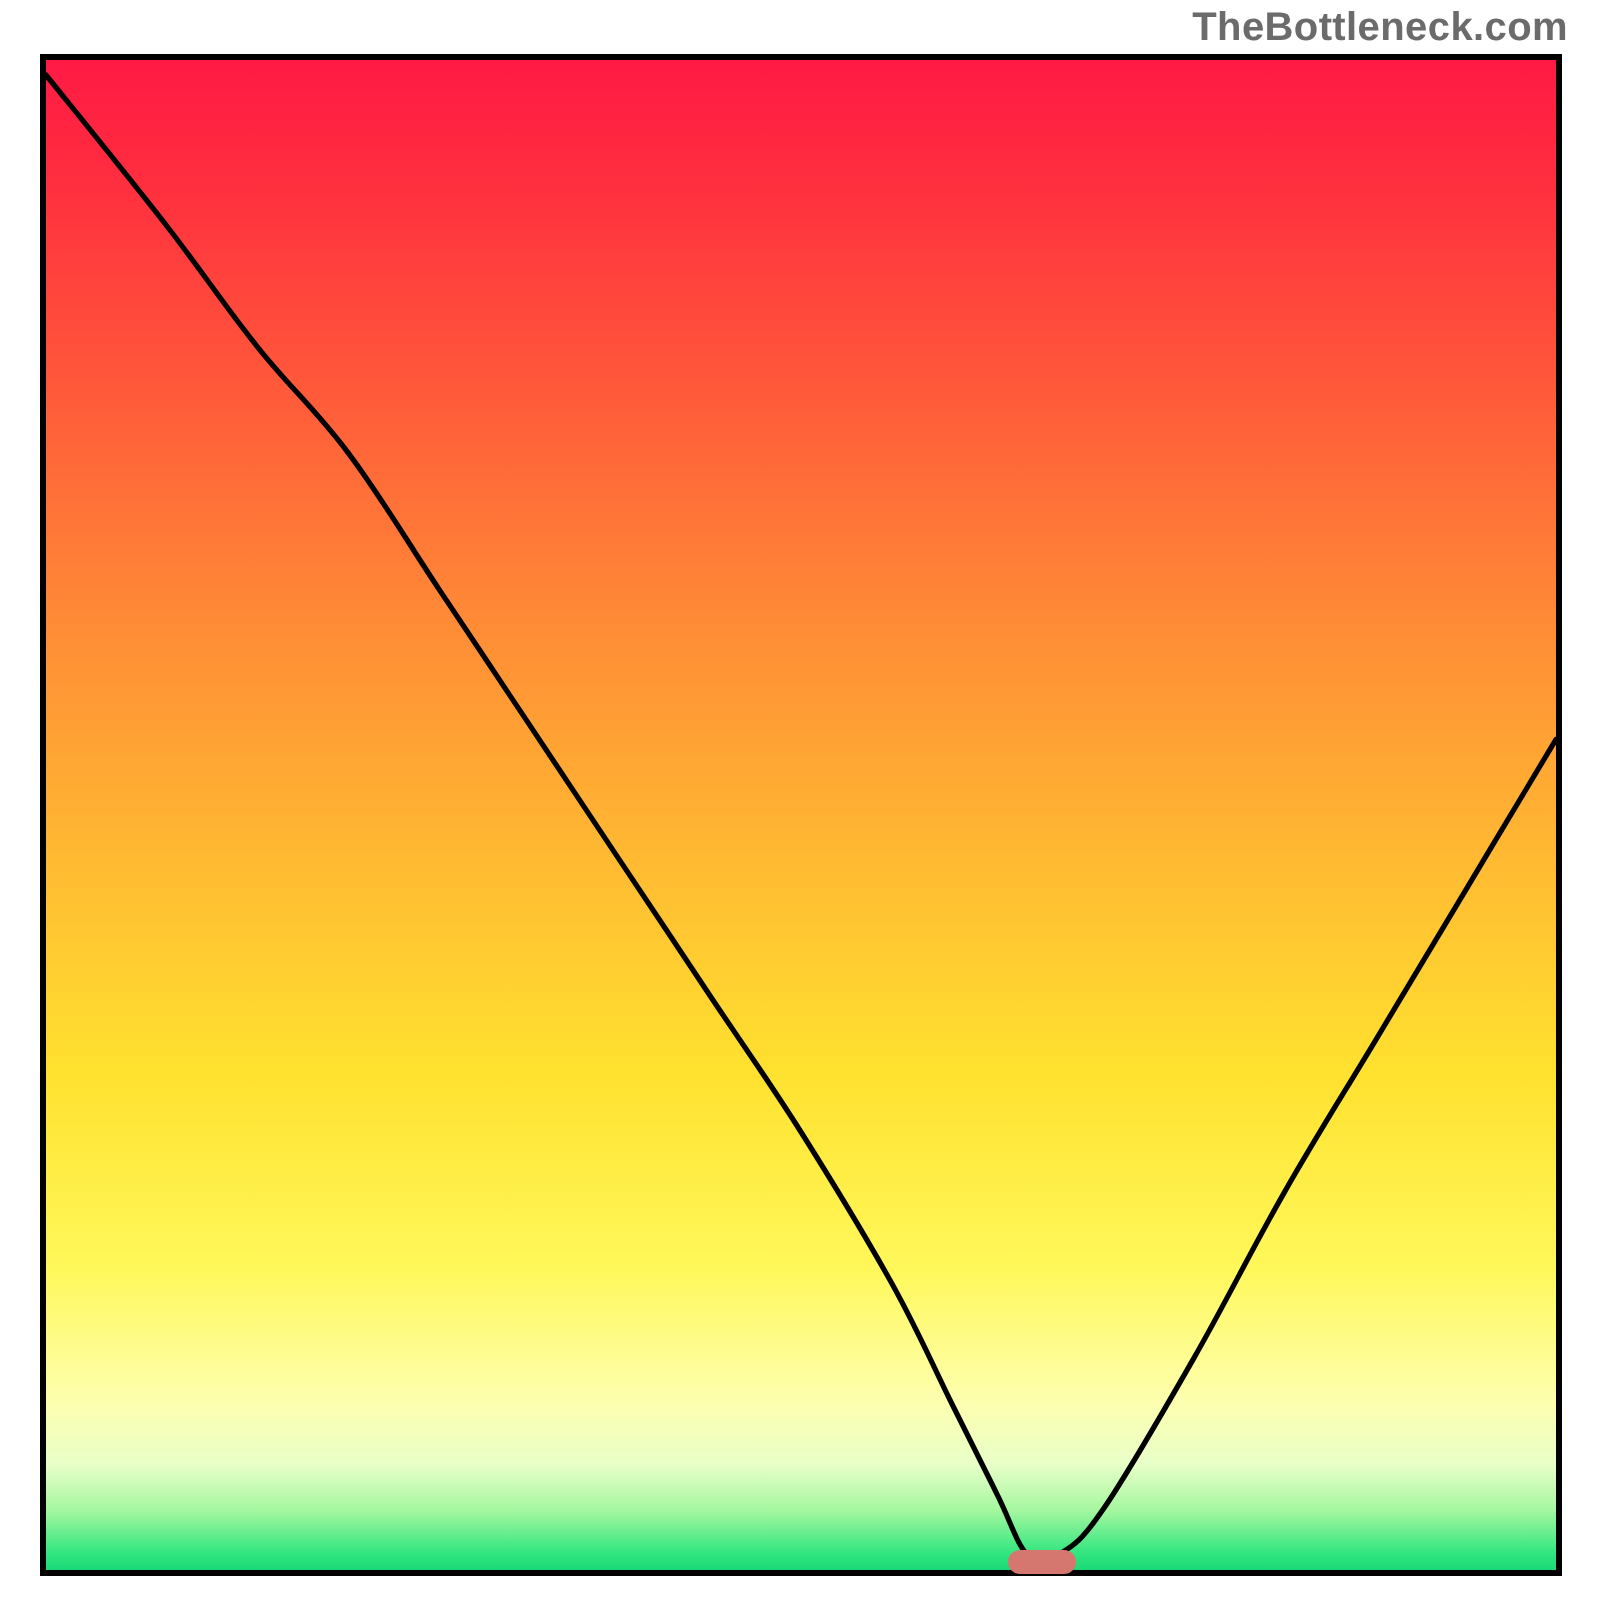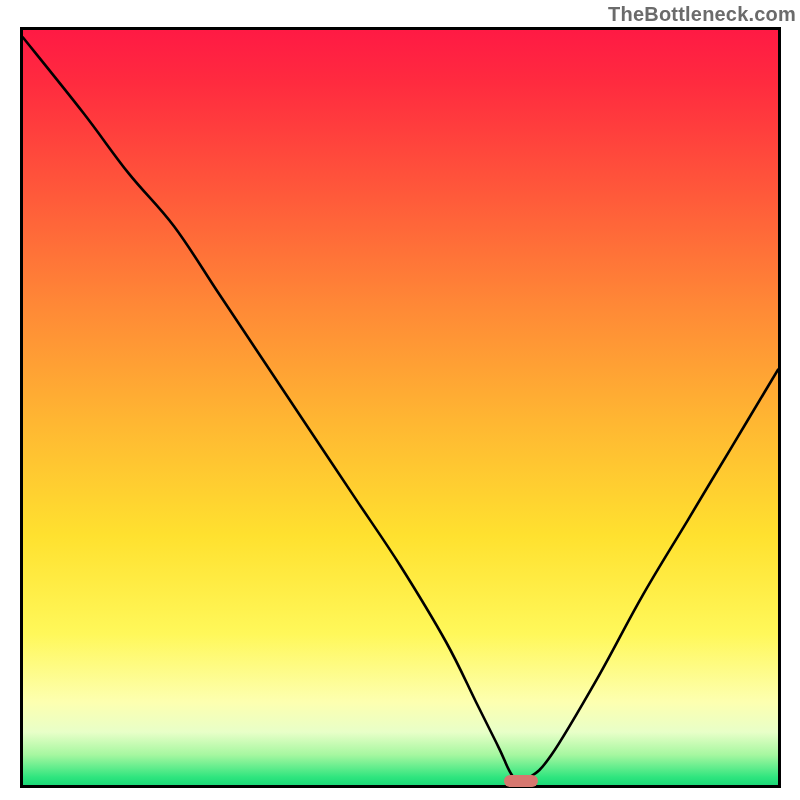--- a/index.html
+++ b/index.html
@@ -53,21 +53,21 @@
     position: absolute;
     width: 34px;
     height: 12px;
     background: #d6776f;
     border-radius: 6px;
     transform: translate(-50%, -50%);
   }
   .watermark {
     position: absolute;
     top: 3px;
-    right: 4px;
+    right: 16px;
     font-size: 20px;
     font-weight: 600;
     color: #6b6b6b;
     letter-spacing: 0.2px;
   }
 </style>
 </head>
 <body>
 
 <div class="watermark">TheBottleneck.com</div>

